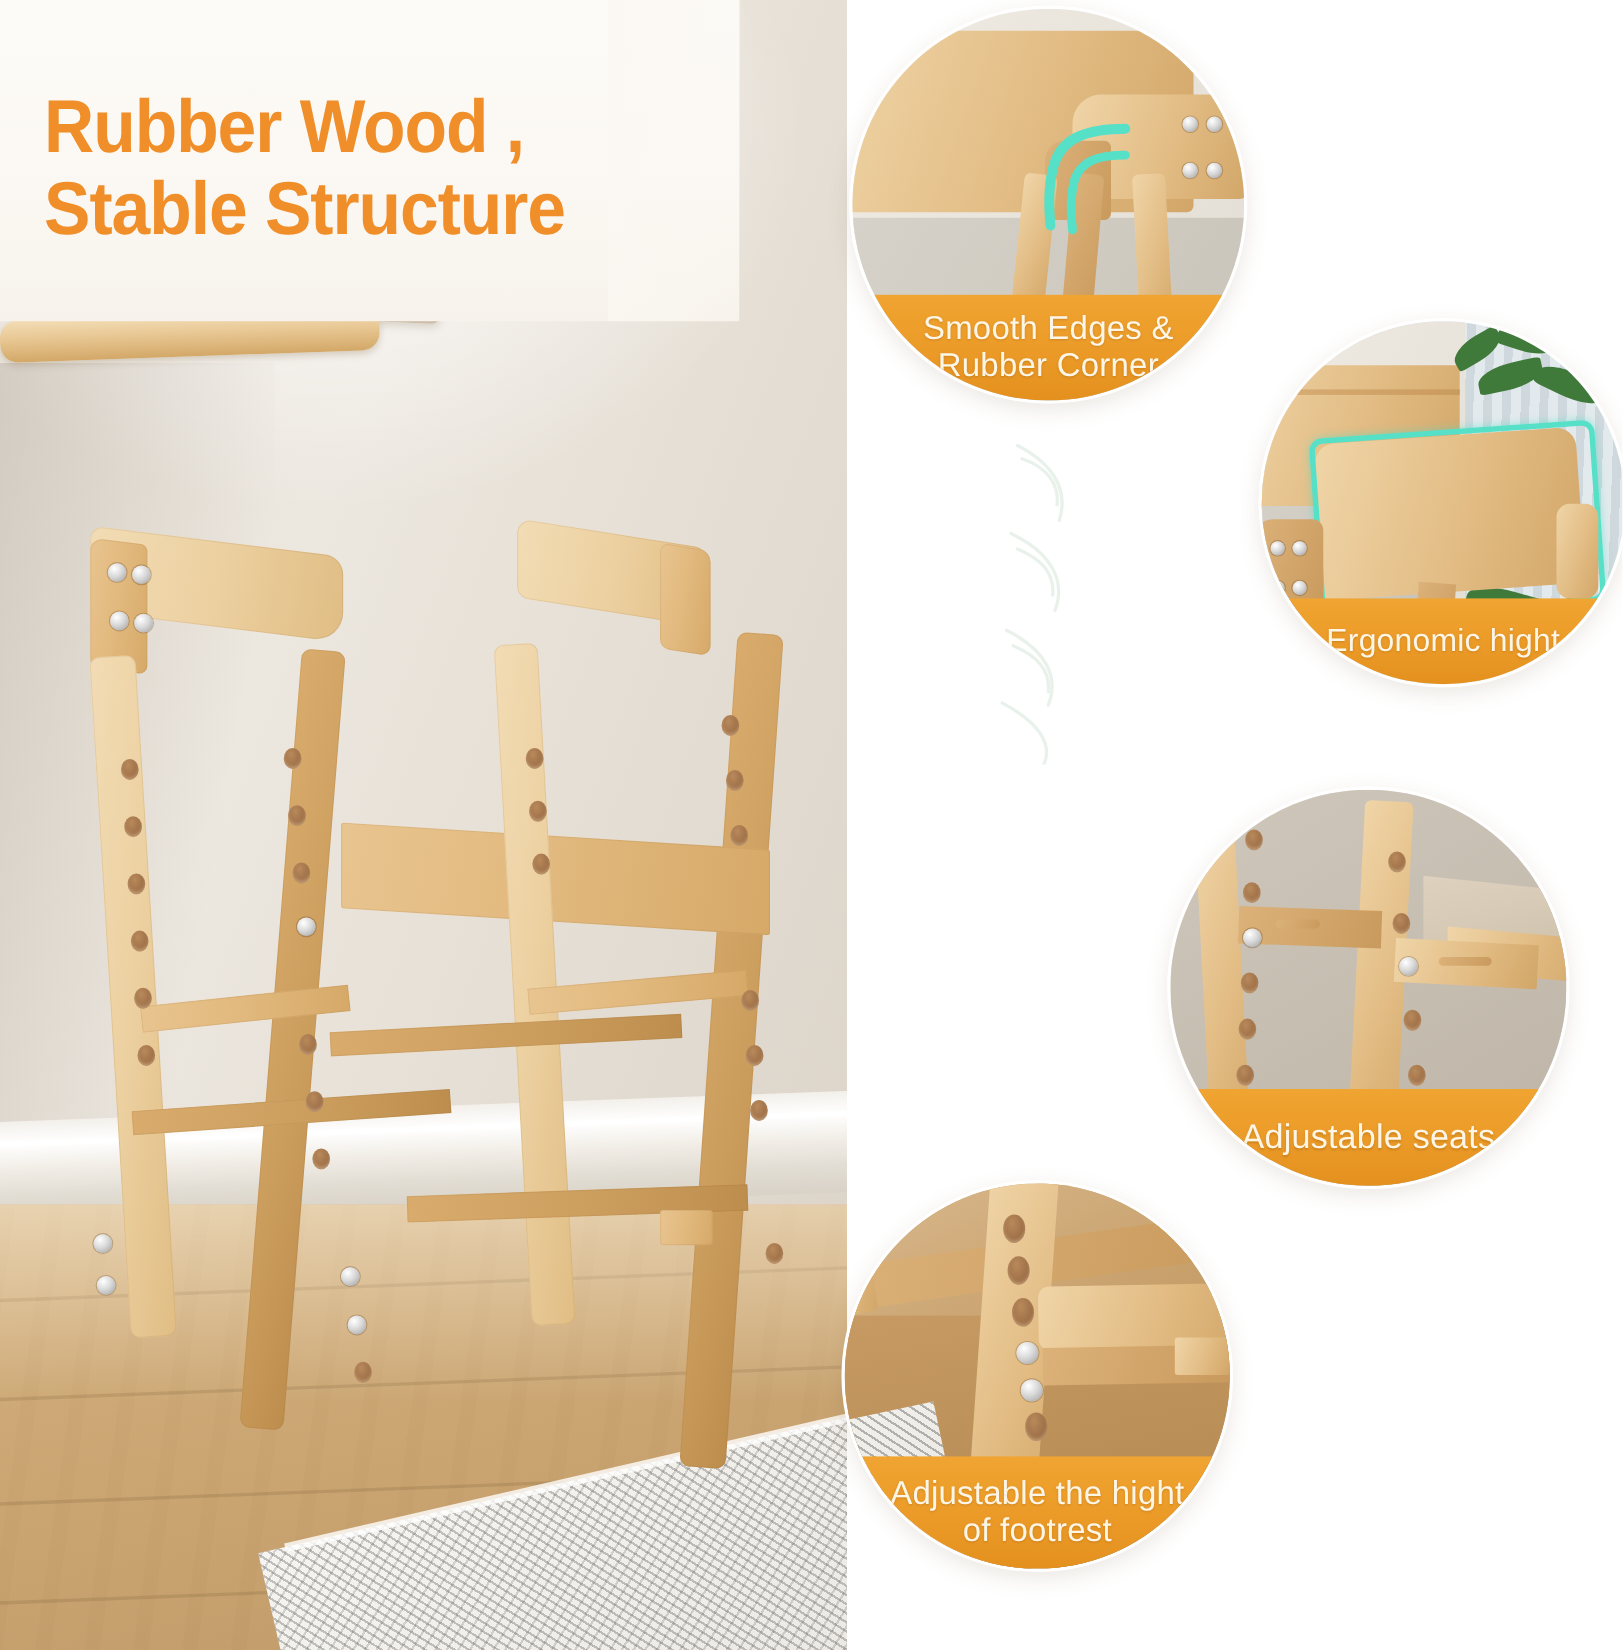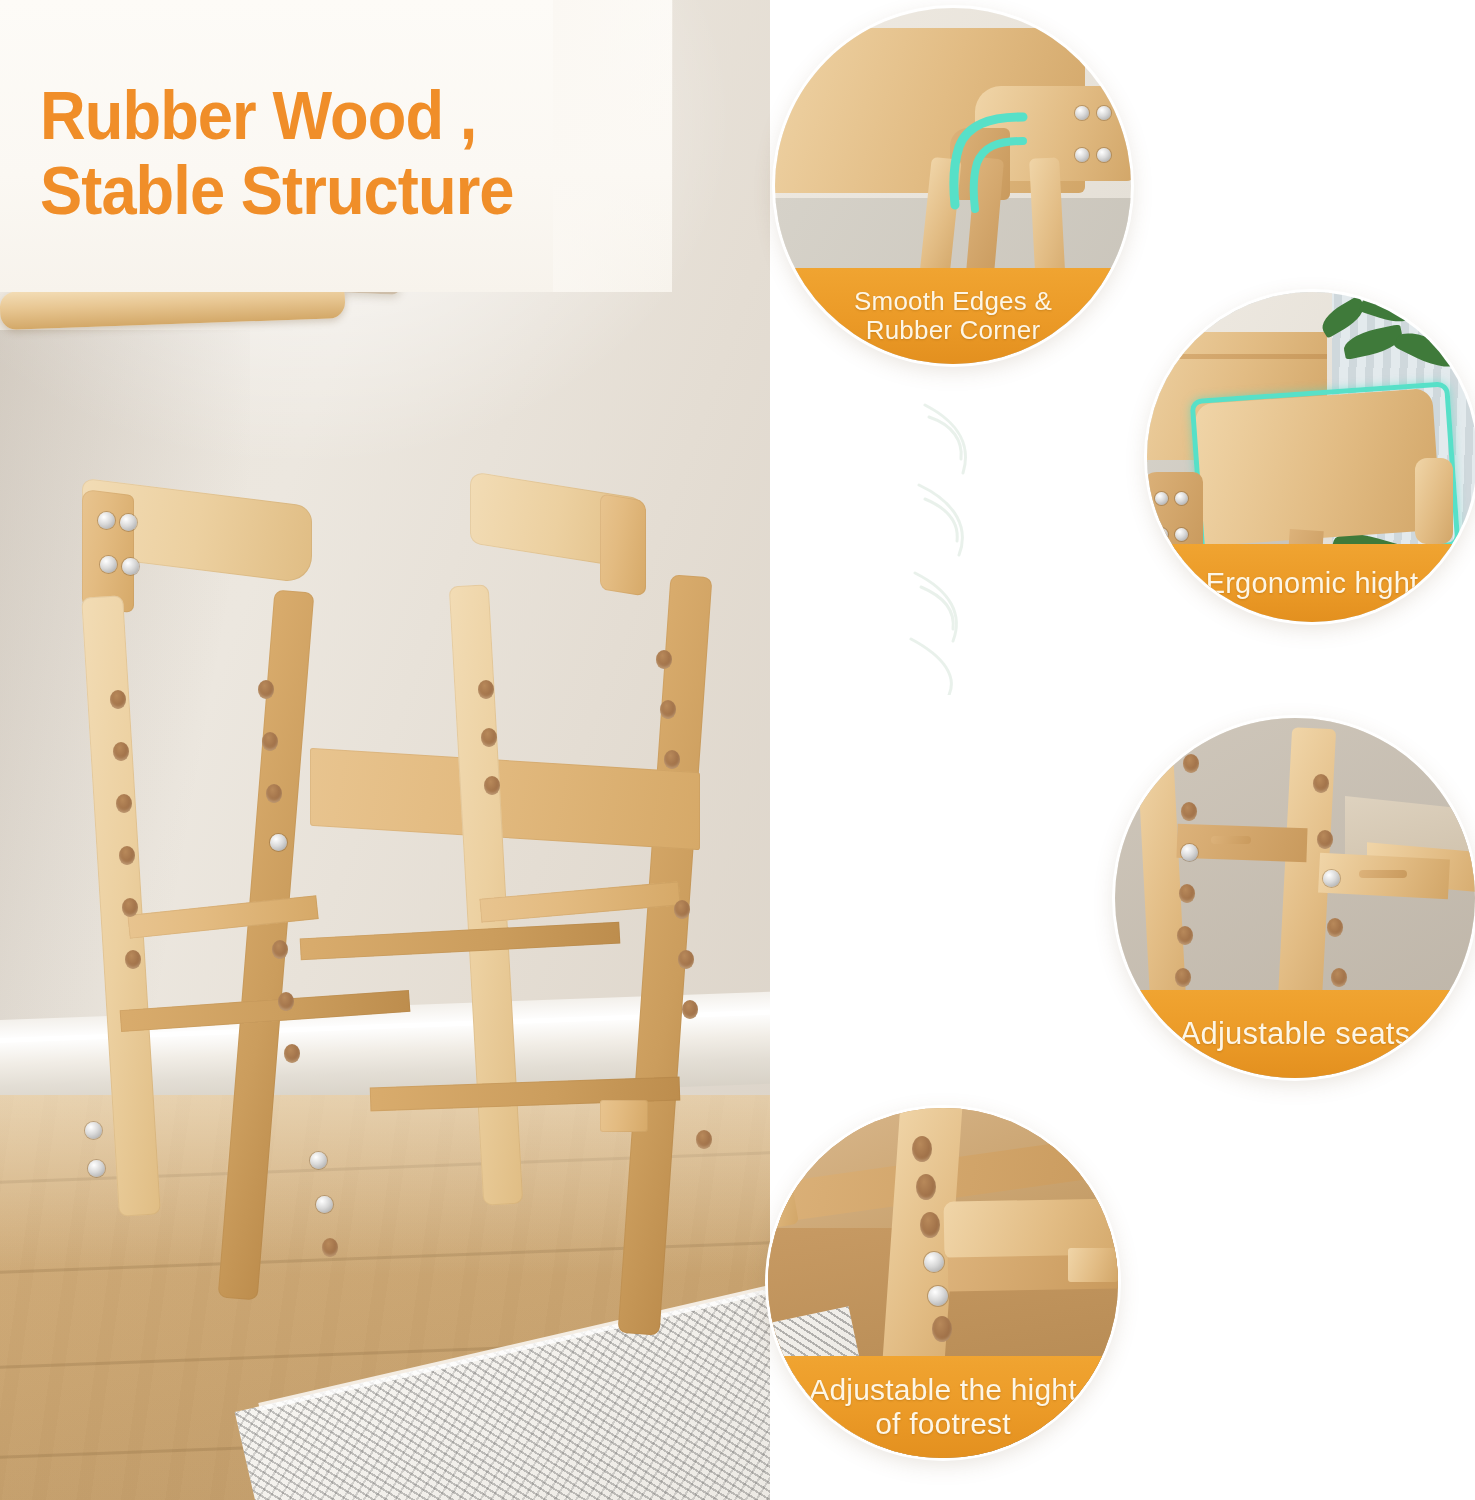--- a/index.html
+++ b/index.html
@@ -88,26 +88,26 @@
   .callout{position:absolute;border-radius:50%;overflow:hidden;
       box-shadow:0 0 0 3px #ffffff, 0 6px 22px rgba(120,95,60,.18);}
   .co-img{position:absolute;inset:0;}
   .co-band{position:absolute;left:0;right:0;bottom:0;
       background:linear-gradient(180deg,#f0a431 0%,#eb9a27 55%,#e3901f 100%);
       display:flex;align-items:center;justify-content:center;text-align:center;}
   .co-band span{color:#fdf6e6;font-weight:400;line-height:1.12;letter-spacing:.2px;
       text-shadow:0 1px 2px rgba(150,90,10,.35);}
 
   #callout1{left:775px;top:8px;width:356px;height:356px;}
-  #callout1 .co-band{height:96px;font-size:26px;}
+  #callout1 .co-band{height:96px;font-size:30px;}
   #callout2{left:1147px;top:292px;width:330px;height:330px;}
   #callout2 .co-band{height:78px;font-size:29px;}
-  #callout3{left:1115px;top:718px;width:360px;height:360px;}
+  #callout3{left:1064px;top:718px;width:360px;height:360px;}
   #callout3 .co-band{height:88px;font-size:31px;}
-  #callout4{left:768px;top:1108px;width:350px;height:350px;}
+  #callout4{left:768px;top:1076px;width:350px;height:350px;}
   #callout4 .co-band{height:102px;font-size:30px;}
 
   
   .sc{position:absolute;}
   .sc-wall{background:linear-gradient(120deg,#efeae2,#e3ded5);}
   .sc-wall2{background:linear-gradient(120deg,#d6d2c9,#c9c4ba);}
   .sc-wood{background:linear-gradient(110deg,#f0d5a8,#e2bc84 55%,#d2a668);}
   .sc-wood-d{background:linear-gradient(110deg,#dcb27a,#c99a5d);}
   .sc-blind{background:repeating-linear-gradient(92deg,#cfd8dc 0 8px,#e3eaed 8px 17px);}
   .sc-floor{background:linear-gradient(170deg,#cfa471,#bb8d57);}

